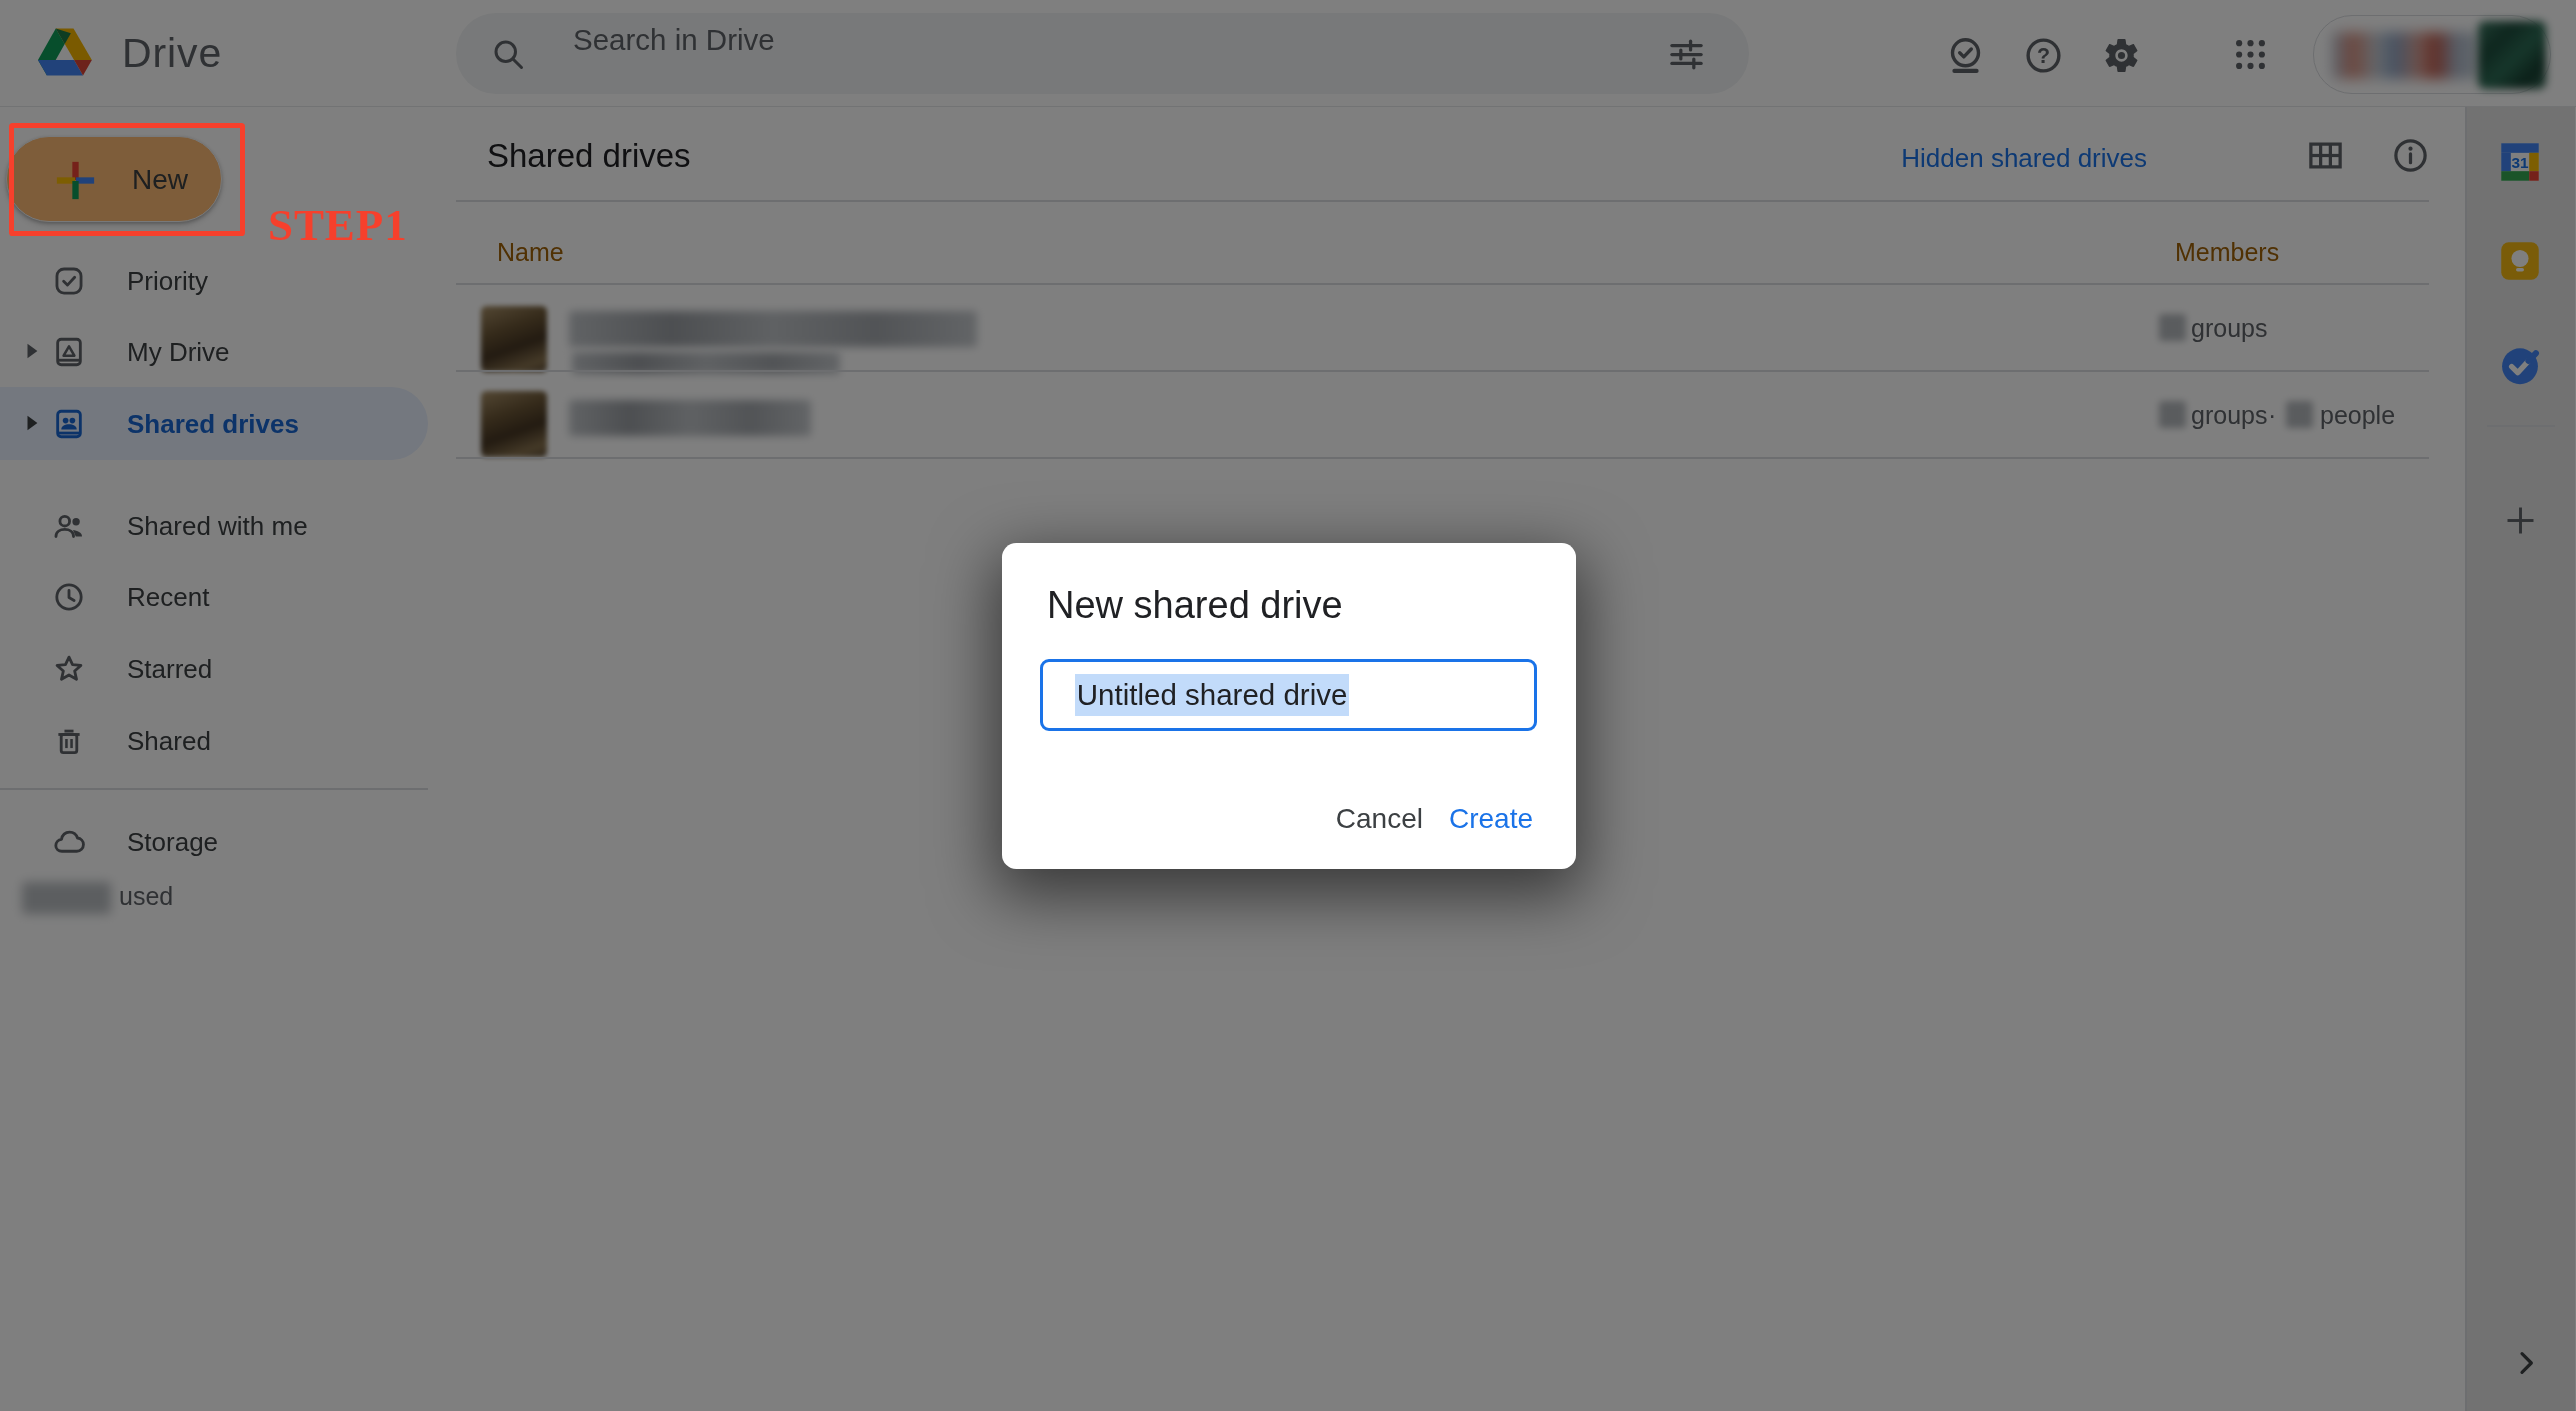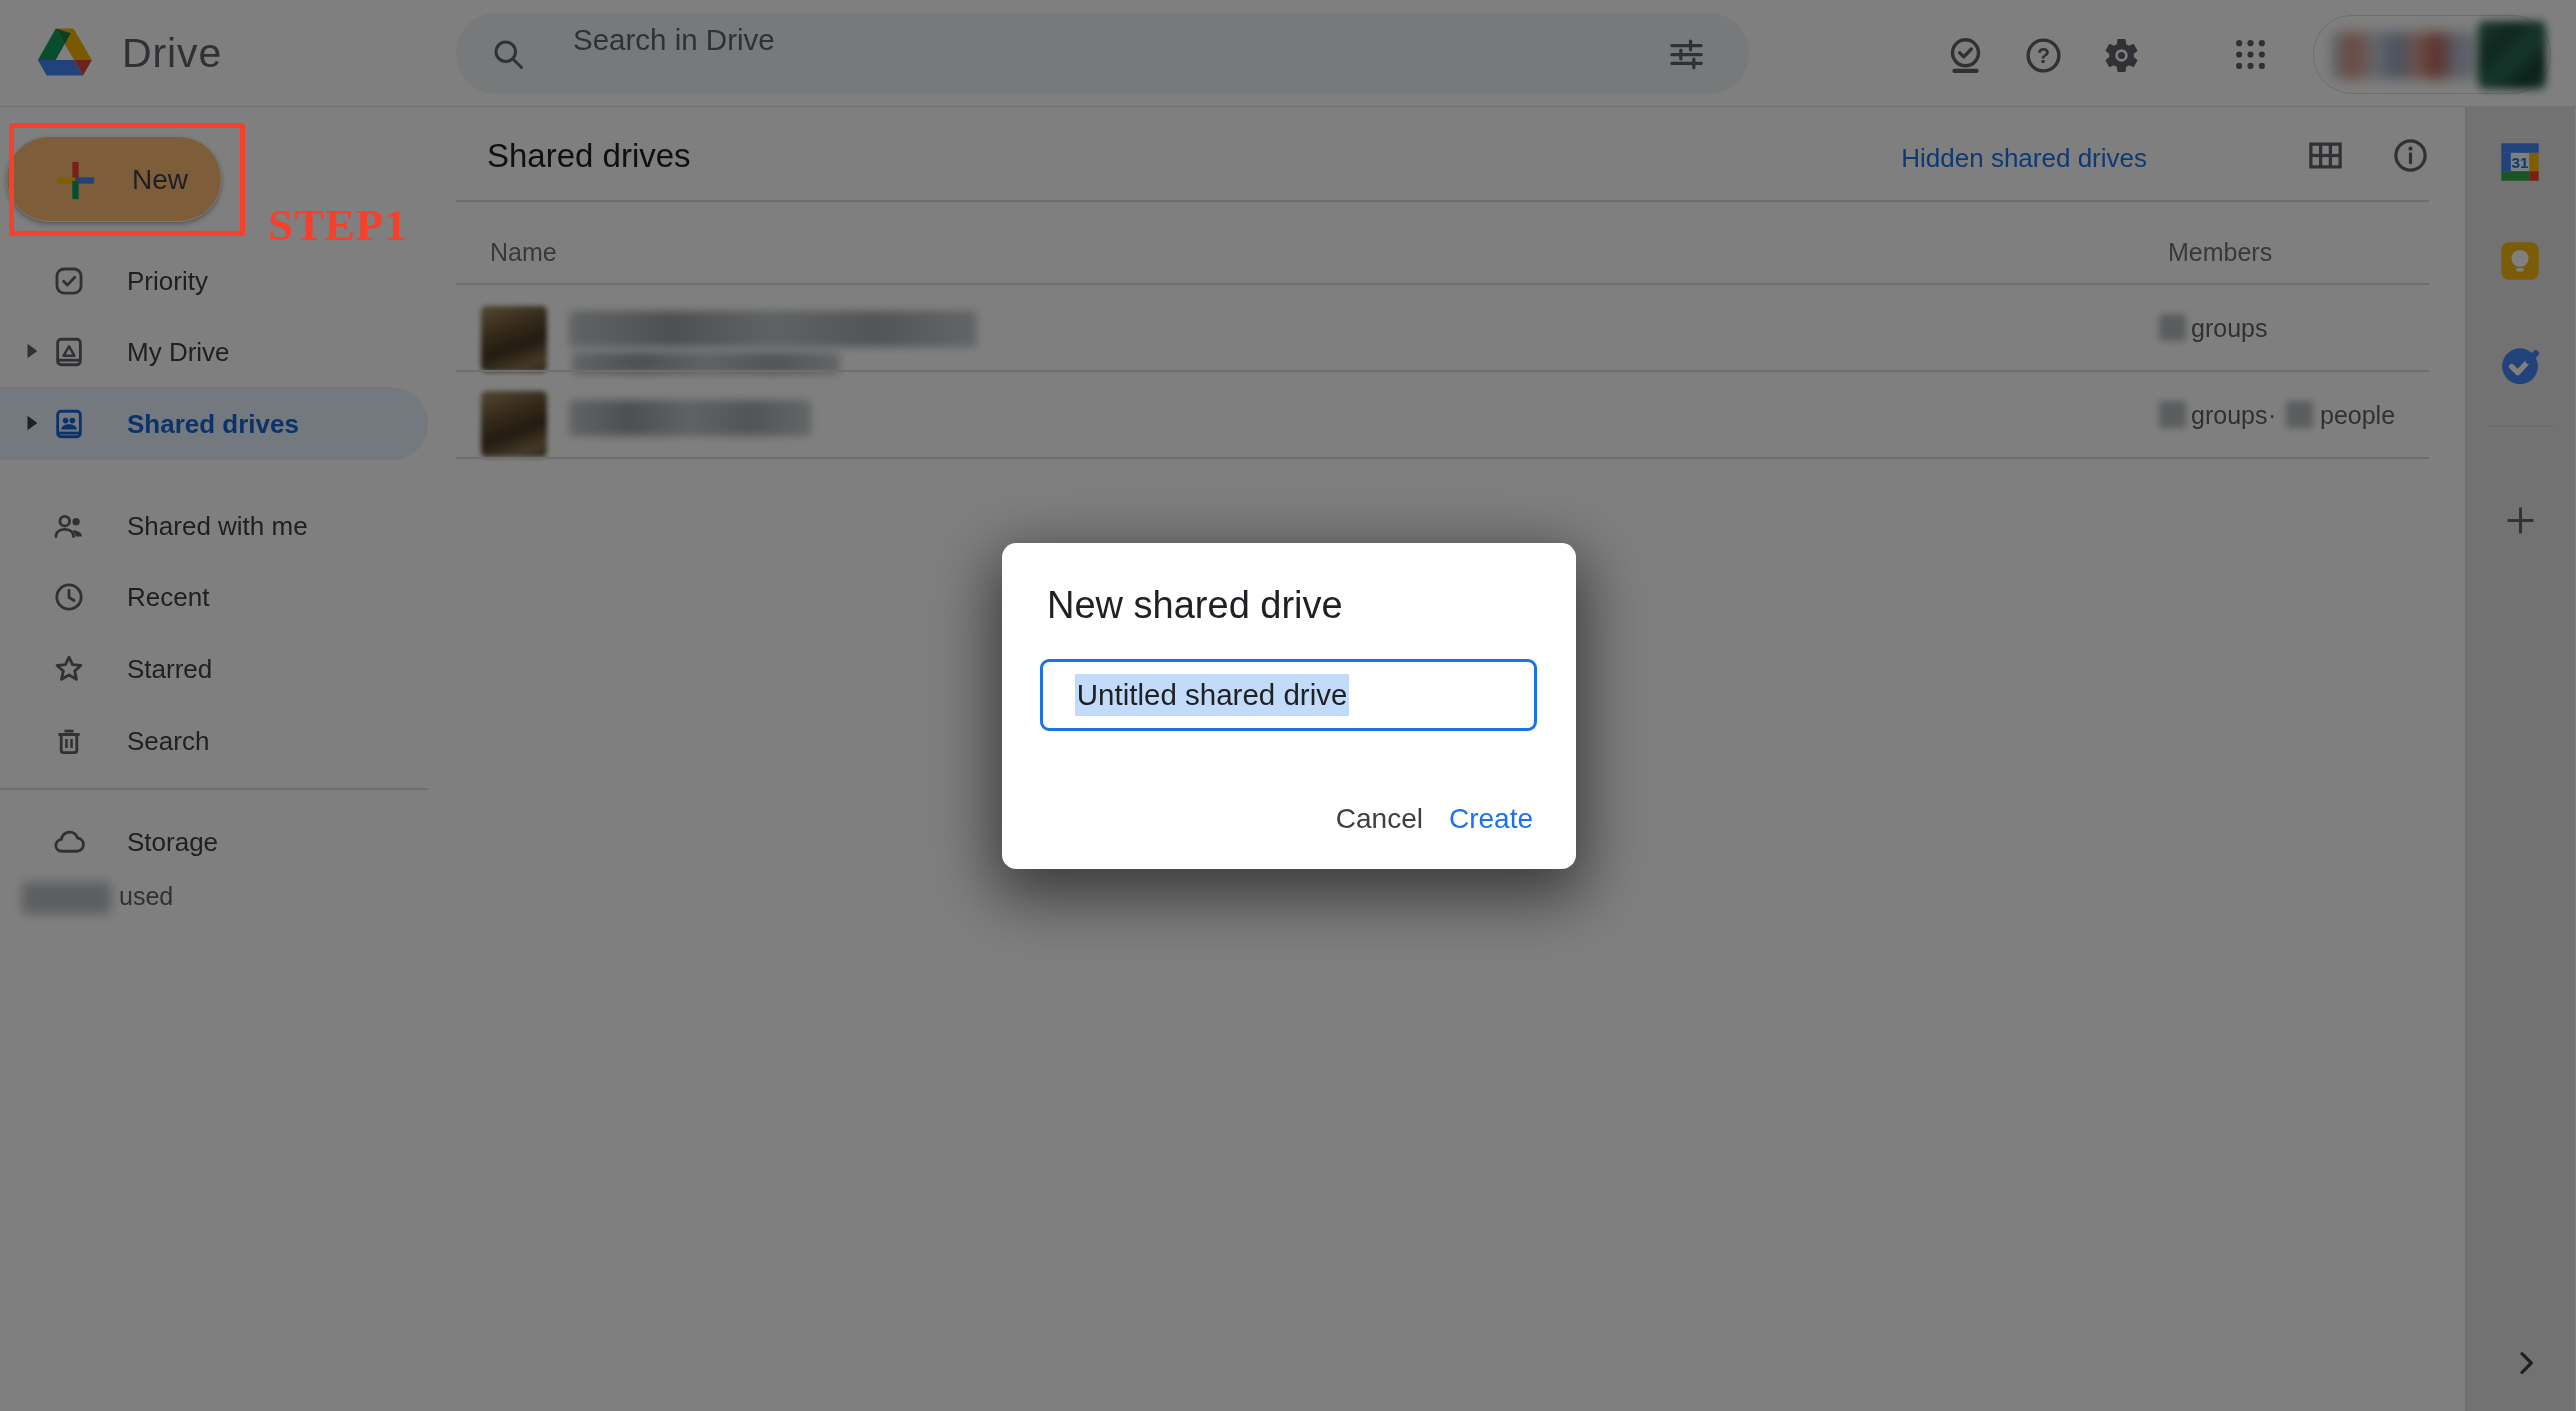--- a/index.html
+++ b/index.html
@@ -41,21 +41,21 @@
   .nav-selected .nav-label { color:#1967d2; font-weight:600; }
   .storage-blur { position:absolute; left:21.5px; top:775px; width:89px; height:32px; background:#b9bdc1;
     border-radius:3.6px; filter:blur(5.4px); }
   .storage-used { position:absolute; left:119px; top:775px; font-size:25px; color:#5f6368; }
 
   
   #main { position:absolute; left:429px; top:107px; width:2036px; height:1304px; background:#fff; }
   .main-title { position:absolute; left:58px; top:30px; font-size:33px; color:#202124; }
   .hidden-link { position:absolute; right:318px; top:36px; font-size:26px; color:#1a73e8; font-weight:500; cursor:pointer; }
   .hdr-icon { position:absolute; top:29px; width:39px; height:39px; cursor:pointer; }
-  .col-hdr { position:absolute; top:131px; font-size:25px; color:#737373; font-weight:500; }
+  .col-hdr { position:absolute; top:131px; font-size:25px; color:#a16207; font-weight:500;margin-left:7px; }
   .row-thumb { position:absolute; left:52px; width:66px; height:66px; border-radius:5.4px;
     background:linear-gradient(160deg,#a89068 0%,#6b5636 35%,#463623 60%,#8a7450 85%,#5c4a33 100%);
     filter:blur(2.7px); }
   .row-blur { position:absolute; border-radius:3.6px; background:linear-gradient(90deg,#c2c6ca,#9a9ea3,#bfc3c7,#a4a8ad,#c6cace); filter:blur(4.5px); }
   .mem-blur { position:absolute; width:27px; height:27px; background:#b5b9bd; border-radius:3.6px; filter:blur(3.6px); }
   .mem-text { position:absolute; font-size:25px; color:#5f6368; }
   .drive-row { position:absolute; left:0; width:2027px; height:86px; cursor:pointer; }
 
   
   #rightbar { position:absolute; left:2465px; top:107px; width:110px; height:1304px; background:#e5e5e5; }
@@ -215,21 +215,21 @@
     </div>
 
     <div class="nav-row" style="top:597px">
       <svg class="nav-ic" viewBox="0 0 24 24">
         <line x1="8.8" y1="5" x2="15.2" y2="5" stroke="#5f6368" stroke-width="2"></line>
         <line x1="4.5" y1="7.4" x2="19.5" y2="7.4" stroke="#5f6368" stroke-width="2"></line>
         <rect x="6.5" y="7.4" width="11" height="12.8" rx="1.5" fill="none" stroke="#5f6368" stroke-width="2"></rect>
         <line x1="10.2" y1="10.6" x2="10.2" y2="17" stroke="#5f6368" stroke-width="1.8"></line>
         <line x1="13.8" y1="10.6" x2="13.8" y2="17" stroke="#5f6368" stroke-width="1.8"></line>
       </svg>
-      <div class="nav-label nowrap">Search</div>
+      <div class="nav-label nowrap">Shared</div>
     </div>
 
     <div class="divider-h" style="left:0;top:681px;width:428px"></div>
 
     <div class="nav-row" style="top:698px">
       <svg class="nav-ic" viewBox="0 0 24 24">
         <path d="M7,18.5 h10.5 c2.6,0 4.7,-2.1 4.7,-4.7 c0,-2.4 -1.8,-4.4 -4.2,-4.6 C17.2,6.6 14.9,5 12.4,5 C9.4,5 7,7.2 6.7,10.1 C4.4,10.4 2.7,12.3 2.7,14.6 c0,2.2 1.9,3.9 4.3,3.9 Z" fill="none" stroke="#5f6368" stroke-width="2" stroke-linejoin="round"></path>
       </svg>
       <div class="nav-label nowrap">Storage</div>
     </div>

